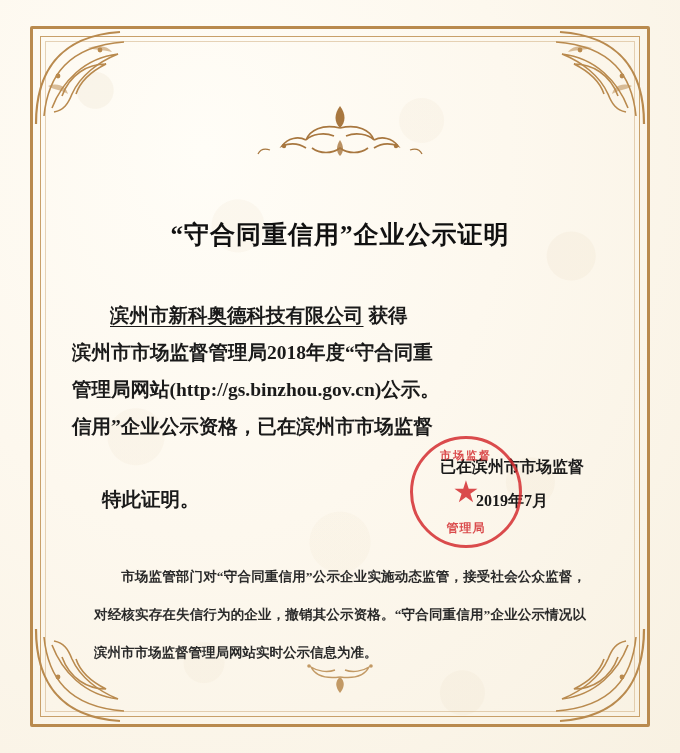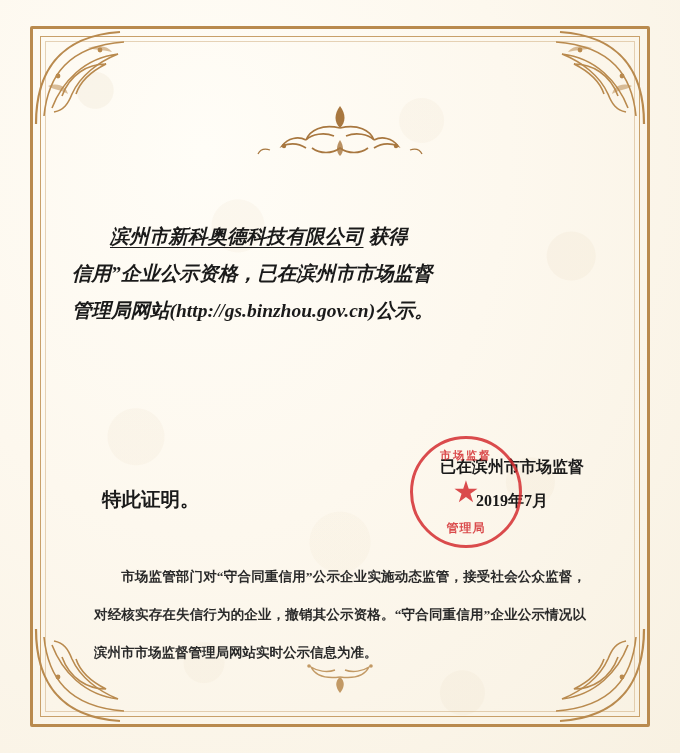--- a/index.html
+++ b/index.html
@@ -132,21 +132,21 @@
     font-weight: bold;
     color: #1a1a1a;
     text-align: justify;
     margin: 0 10px;
   }
   .body-text .indent { display: inline-block; width: 38px; }
   .company {
     text-decoration: underline;
     text-underline-offset: 4px;
   }
-  .body-line { display: block; white-space: nowrap; font-style: italic; }
+  .body-line { display: block; white-space: nowrap; }
 
   .hereby {
     position: absolute;
     left: 40px;
     top: 243px;
     font-size: 19.5px;
     font-weight: bold;
     color: #1a1a1a;
     margin-top: 25px;
   }
@@ -277,27 +277,29 @@
       <path d="M90 44 C86 50 86 56 90 60 C94 56 94 50 90 44Z" fill="currentColor" stroke="none" opacity="0.8"></path>
       <circle cx="34" cy="50" r="2.2" fill="currentColor" stroke="none"></circle>
       <circle cx="146" cy="50" r="2.2" fill="currentColor" stroke="none"></circle>
       <path d="M20 54 C14 52 10 54 8 58" stroke-width="1.3"></path>
       <path d="M160 54 C166 52 170 54 172 58" stroke-width="1.3"></path>
     </svg>
   </div>
 
   <div class="content">
 
+    <h1 class="cert-title">“守合同重信用”企业公示证明</h1>
 
     <div class="body-text">
       <span class="body-line">
         <span class="indent"></span><span class="company">滨州市新科奥德科技有限公司</span>&nbsp;<span>获得</span>
       </span>
+      <span class="body-line">滨州市市场监督管理局2018年度“守合同重</span>
+      <span class="body-line">管理局网站(http://gs.binzhou.gov.cn)公示。</span>
       <span class="body-line">信用”企业公示资格，已在滨州市市场监督</span>
-      <span class="body-line">管理局网站(http://gs.binzhou.gov.cn)公示。</span>
     </div>
 
     <div class="hereby">特此证明。</div>
 
     <div class="signature">
       <div>已在滨州市市场监督</div>
       <div class="sig-date">2019年7月</div>
     </div>
 
     <div class="seal">

